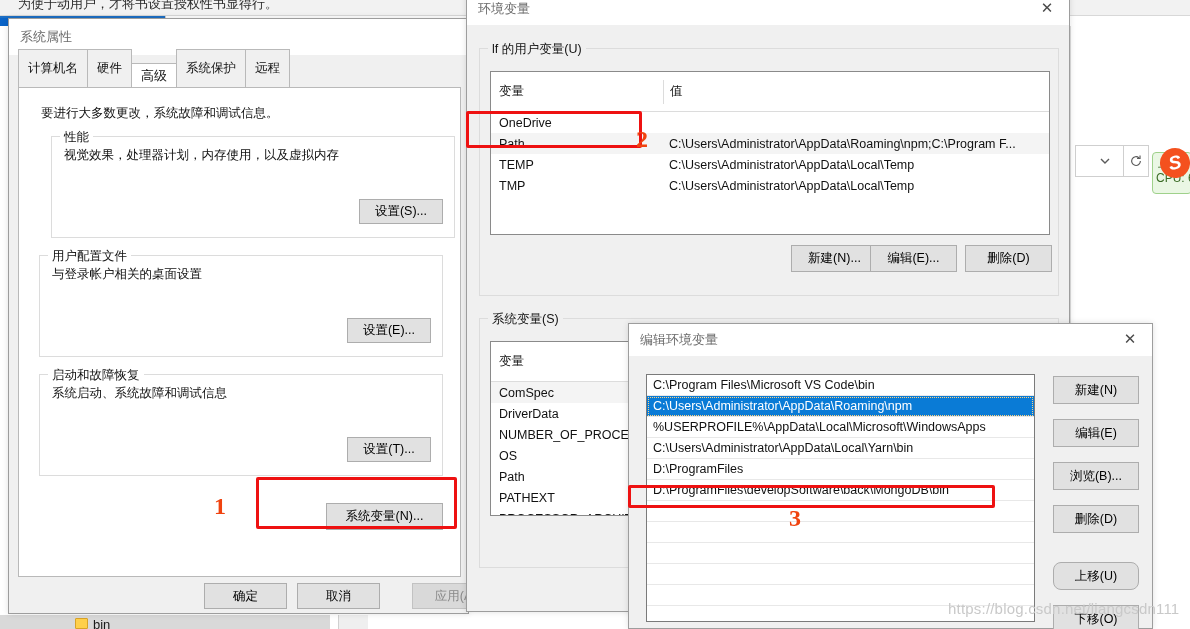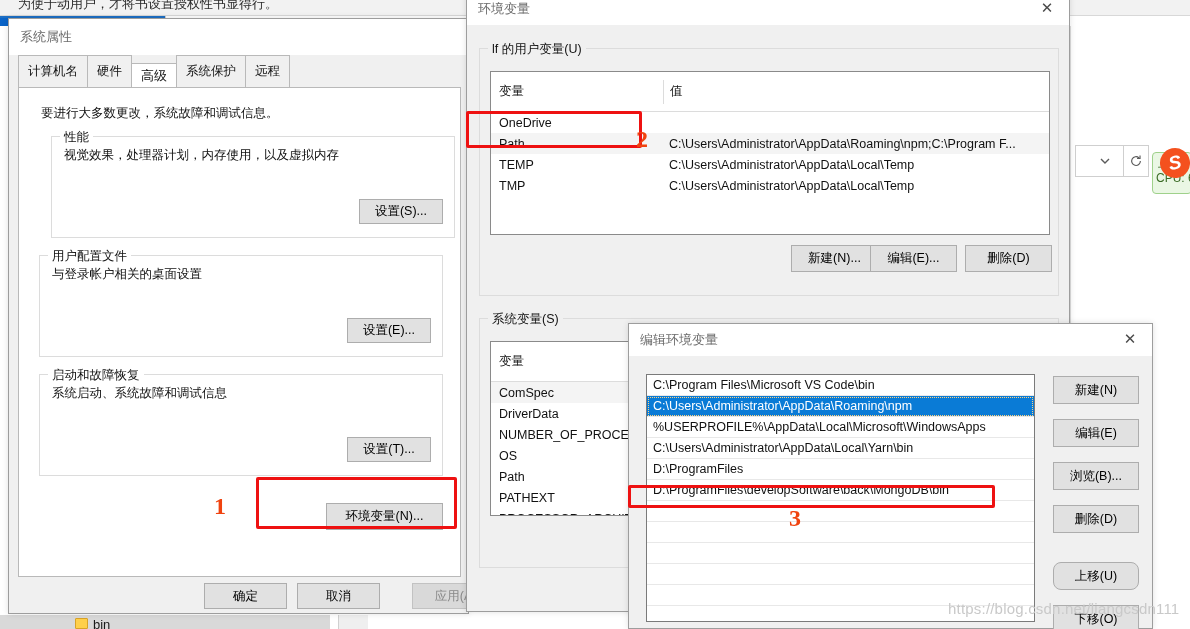--- a/index.html
+++ b/index.html
@@ -120,21 +120,21 @@
 
   
   #sysprops { left: 8px; top: 18px; width: 461px; height: 596px; }
   #sysprops .dlg-title { height: 36px; font-size: 13px; }
 
   .tabstrip {
     position: absolute; left: 9px; top: 45px; width: 443px; height: 23px;
     display: flex; align-items: flex-end;
   }
   .tab {
-    height: 32px; padding: 0 9px;
+    height: 38px; padding: 0 9px;
     display: flex; align-items: center;
     font-size: 12.5px; color: #111;
     background: #f0f0f0;
     border: 1px solid #b9b9b9; border-bottom: none;
     margin-right: -1px;
   }
   .tab.sel {
     background: #ffffff; height: 24px;
     border-color: #b9b9b9; position: relative; z-index: 3;
     font-size: 13px;
@@ -309,21 +309,21 @@
         <div class="group-desc">与登录帐户相关的桌面设置</div>
         <div class="btn" style="position:absolute; right:11px; bottom:13px; width:84px; height:25px;">设置(E)...</div>
       </div>
 
       <div class="group" style="left:20px; top:286px; width:404px; height:102px;">
         <div class="group-legend">启动和故障恢复</div>
         <div class="group-desc">系统启动、系统故障和调试信息</div>
         <div class="btn" style="position:absolute; right:11px; bottom:13px; width:84px; height:25px;">设置(T)...</div>
       </div>
 
-      <div class="btn" style="position:absolute; left:307px; top:415px; width:117px; height:27px;">环境变量(N)...</div>
+      <div class="btn" style="position:absolute; left:307px; top:415px; width:117px; height:27px;">系统变量(N)...</div>
     </div>
 
     <div class="btn" style="position:absolute; left:195px; top:564px; width:83px; height:26px;">确定</div>
     <div class="btn" style="position:absolute; left:288px; top:564px; width:83px; height:26px;">取消</div>
     <div class="btn disabled" style="position:absolute; left:381px; top:564px; width:83px; height:26px;margin-left:22px;">应用(A</div>
   </div>
 
   <div class="dlg" id="envvars">
     <div class="dlg-title">
       <span>环境变量</span>

